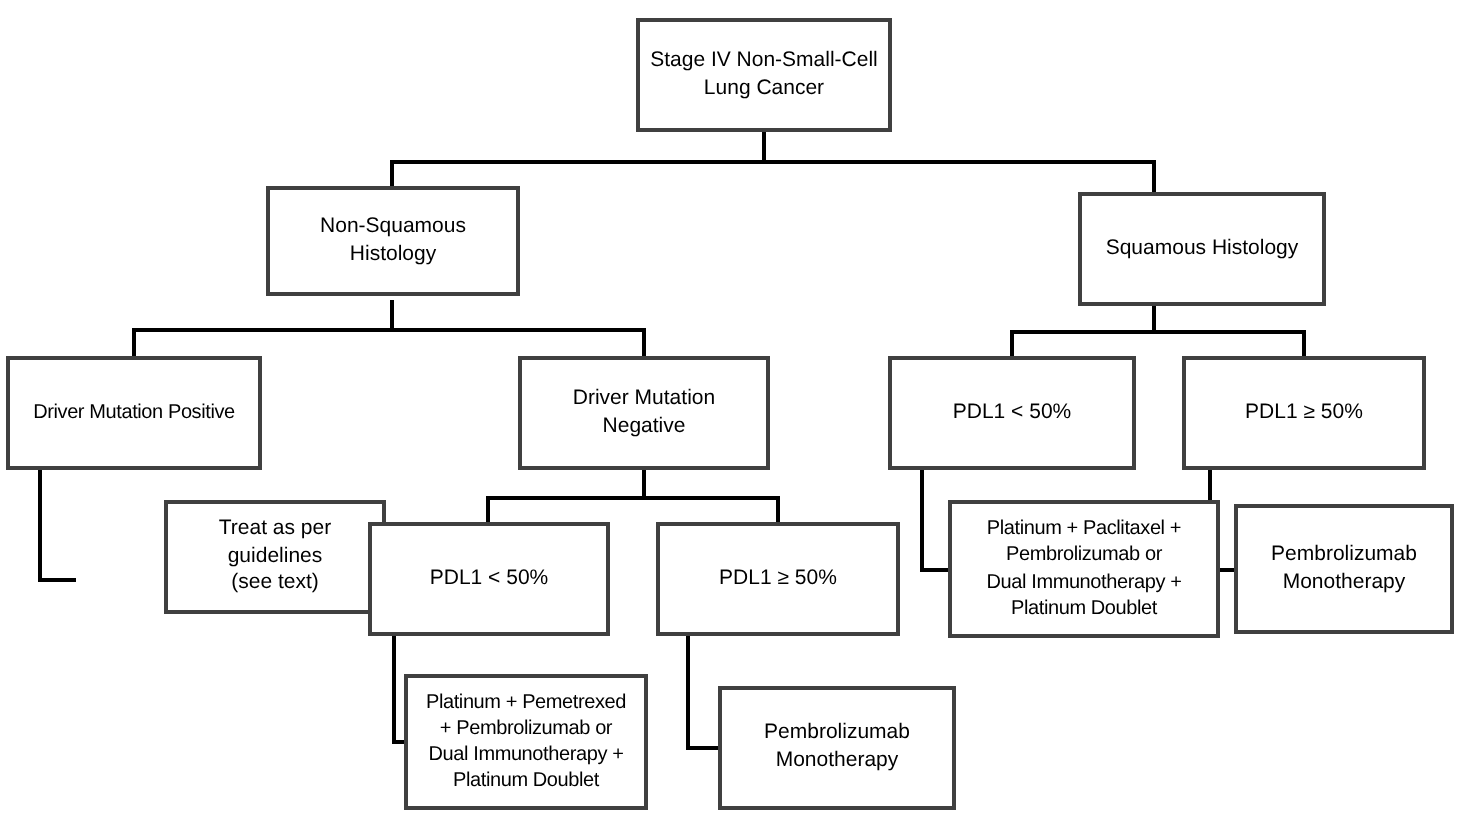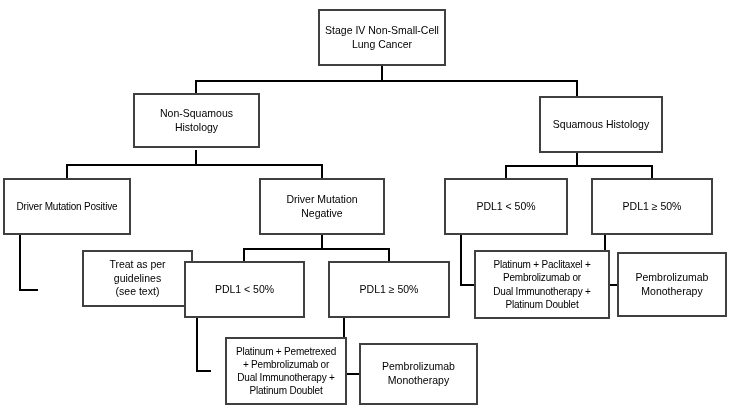--- a/index.html
+++ b/index.html
@@ -128,21 +128,21 @@
 Pembrolizumab or
 Dual Immunotherapy +
 Platinum Doublet</span>
   </div>
 
   <div class="node" style="left:617px; top:252px; width:110px; height:65px;">
     <span class="label">Pembrolizumab
 Monotherapy</span>
   </div>
 
-  <div class="node tight" style="left:225px; top:337px; width:122px; height:68px;">
+  <div class="node tight" style="left:202px; top:337px; width:122px; height:68px;">
     <span class="label">Platinum + Pemetrexed
 + Pembrolizumab or
 Dual Immunotherapy +
 Platinum Doublet</span>
   </div>
 
   <div class="node" style="left:359px; top:343px; width:119px; height:62px;">
     <span class="label">Pembrolizumab
 Monotherapy</span>
   </div>

